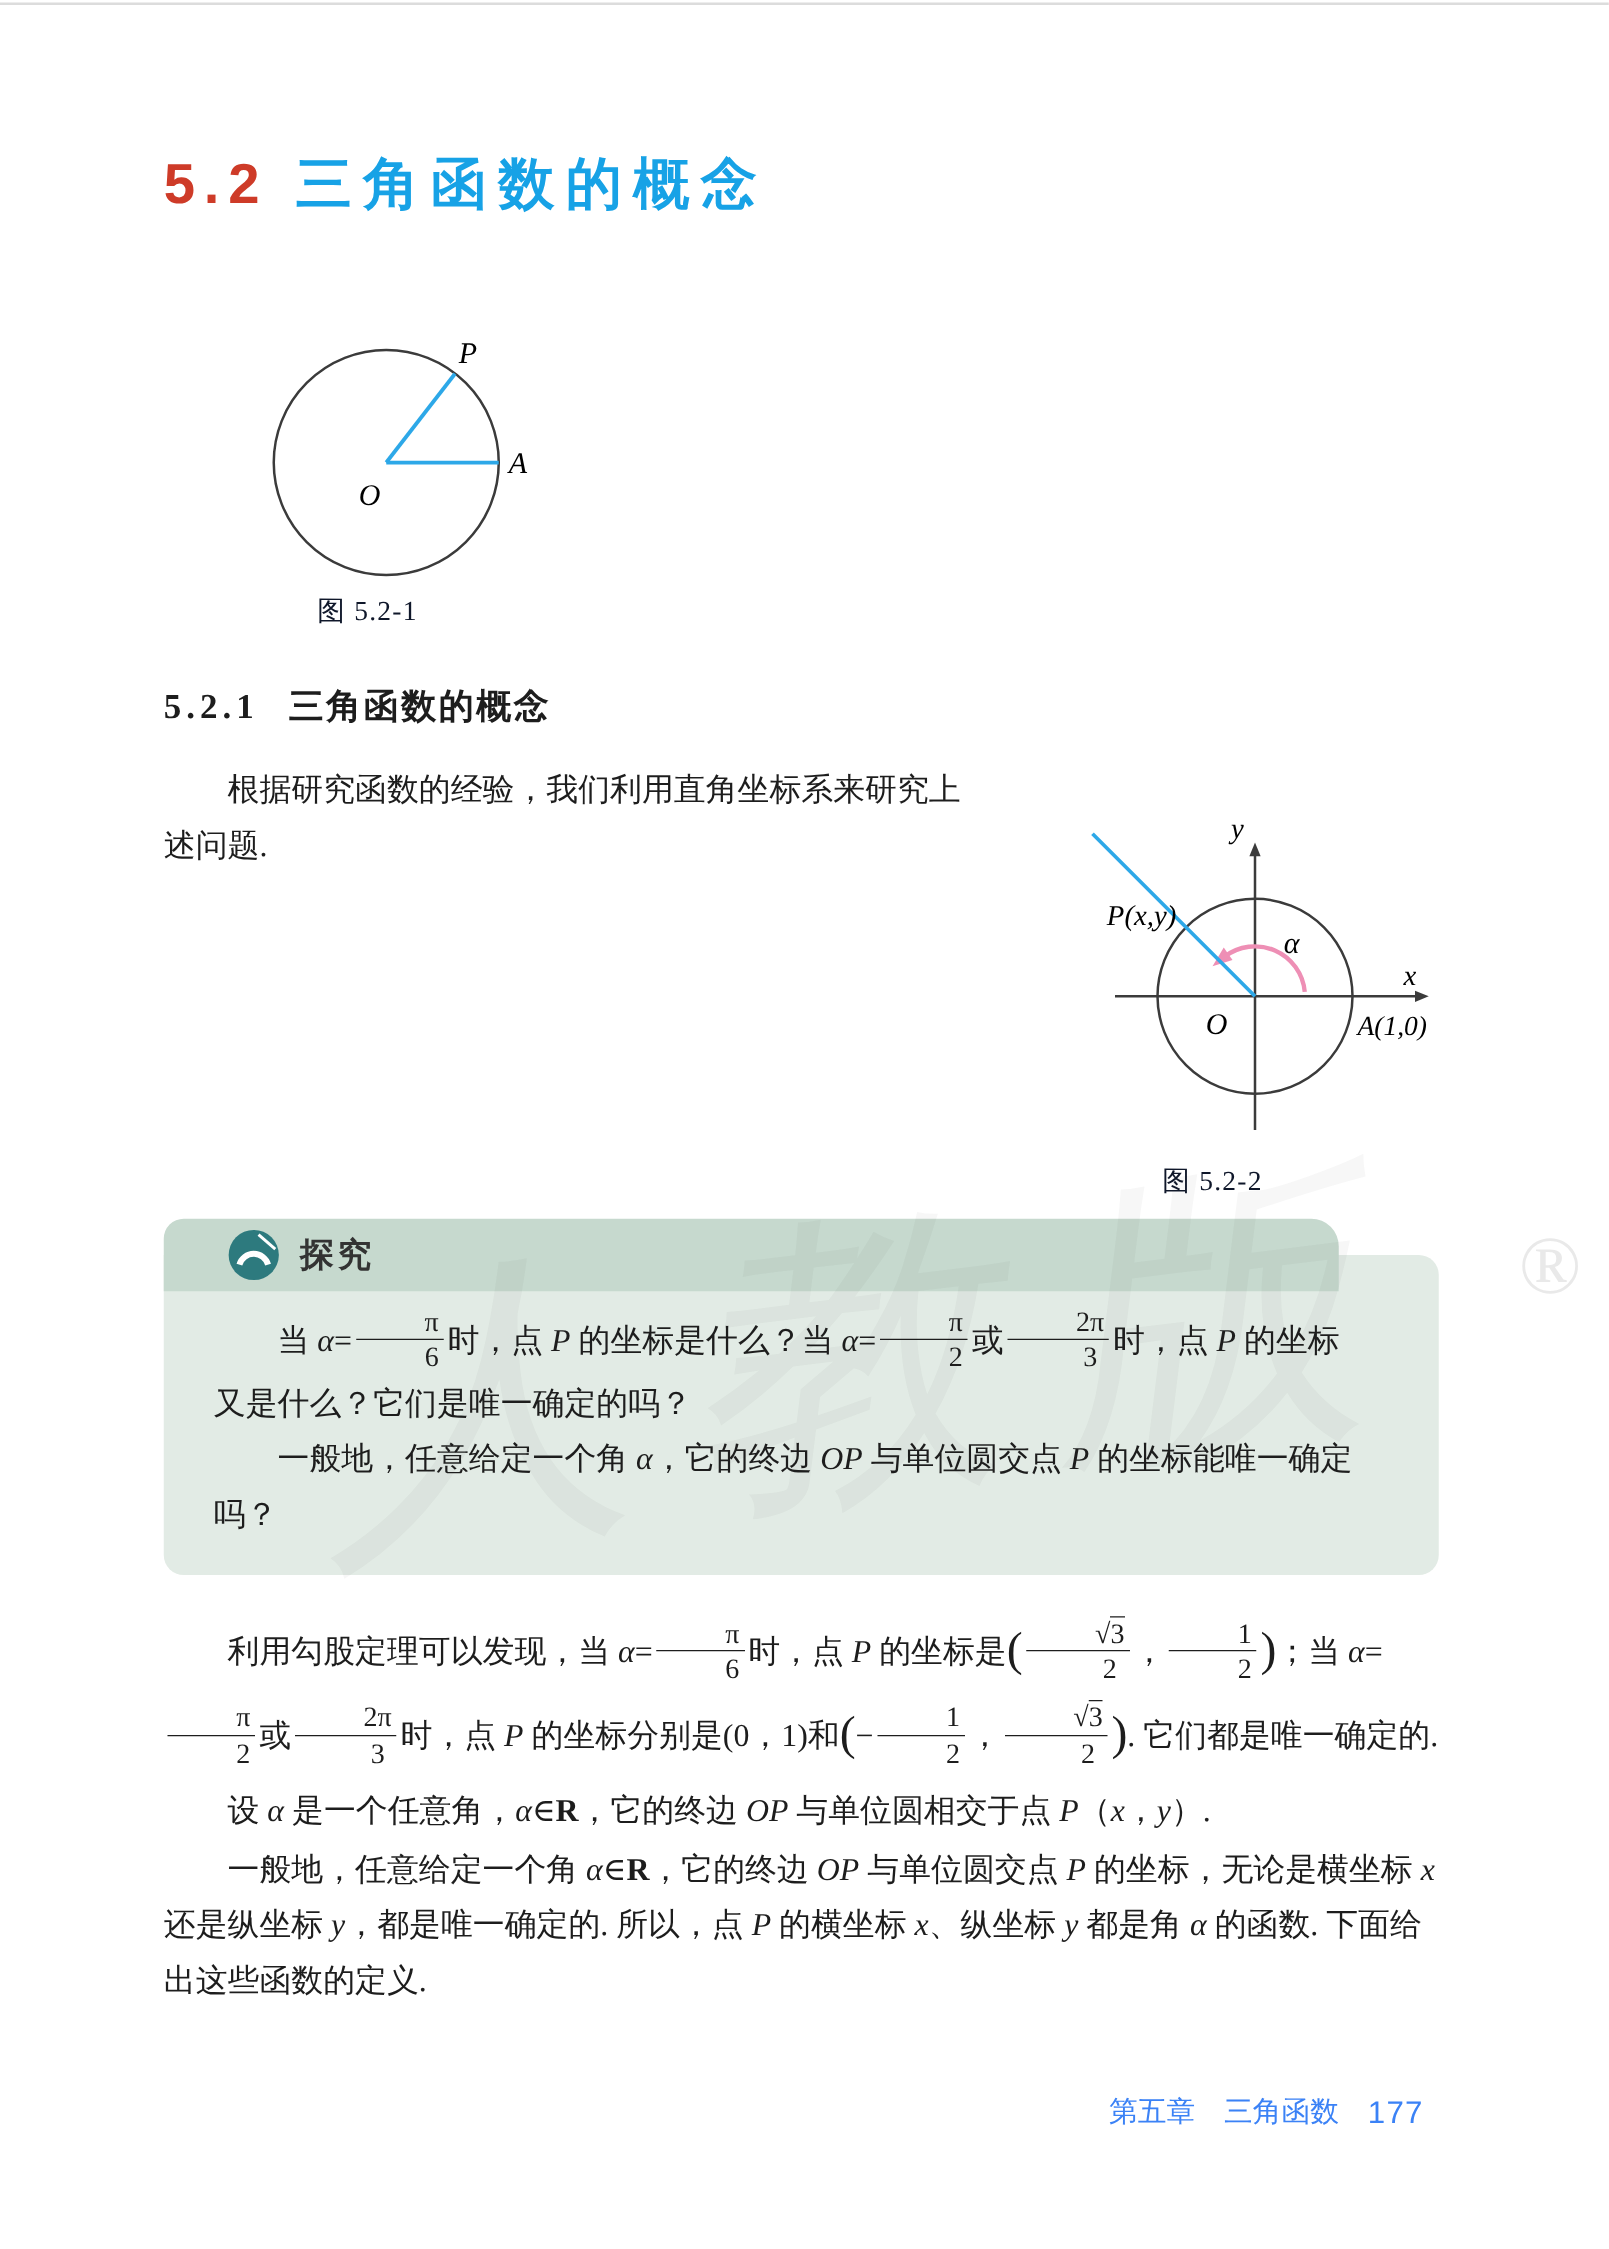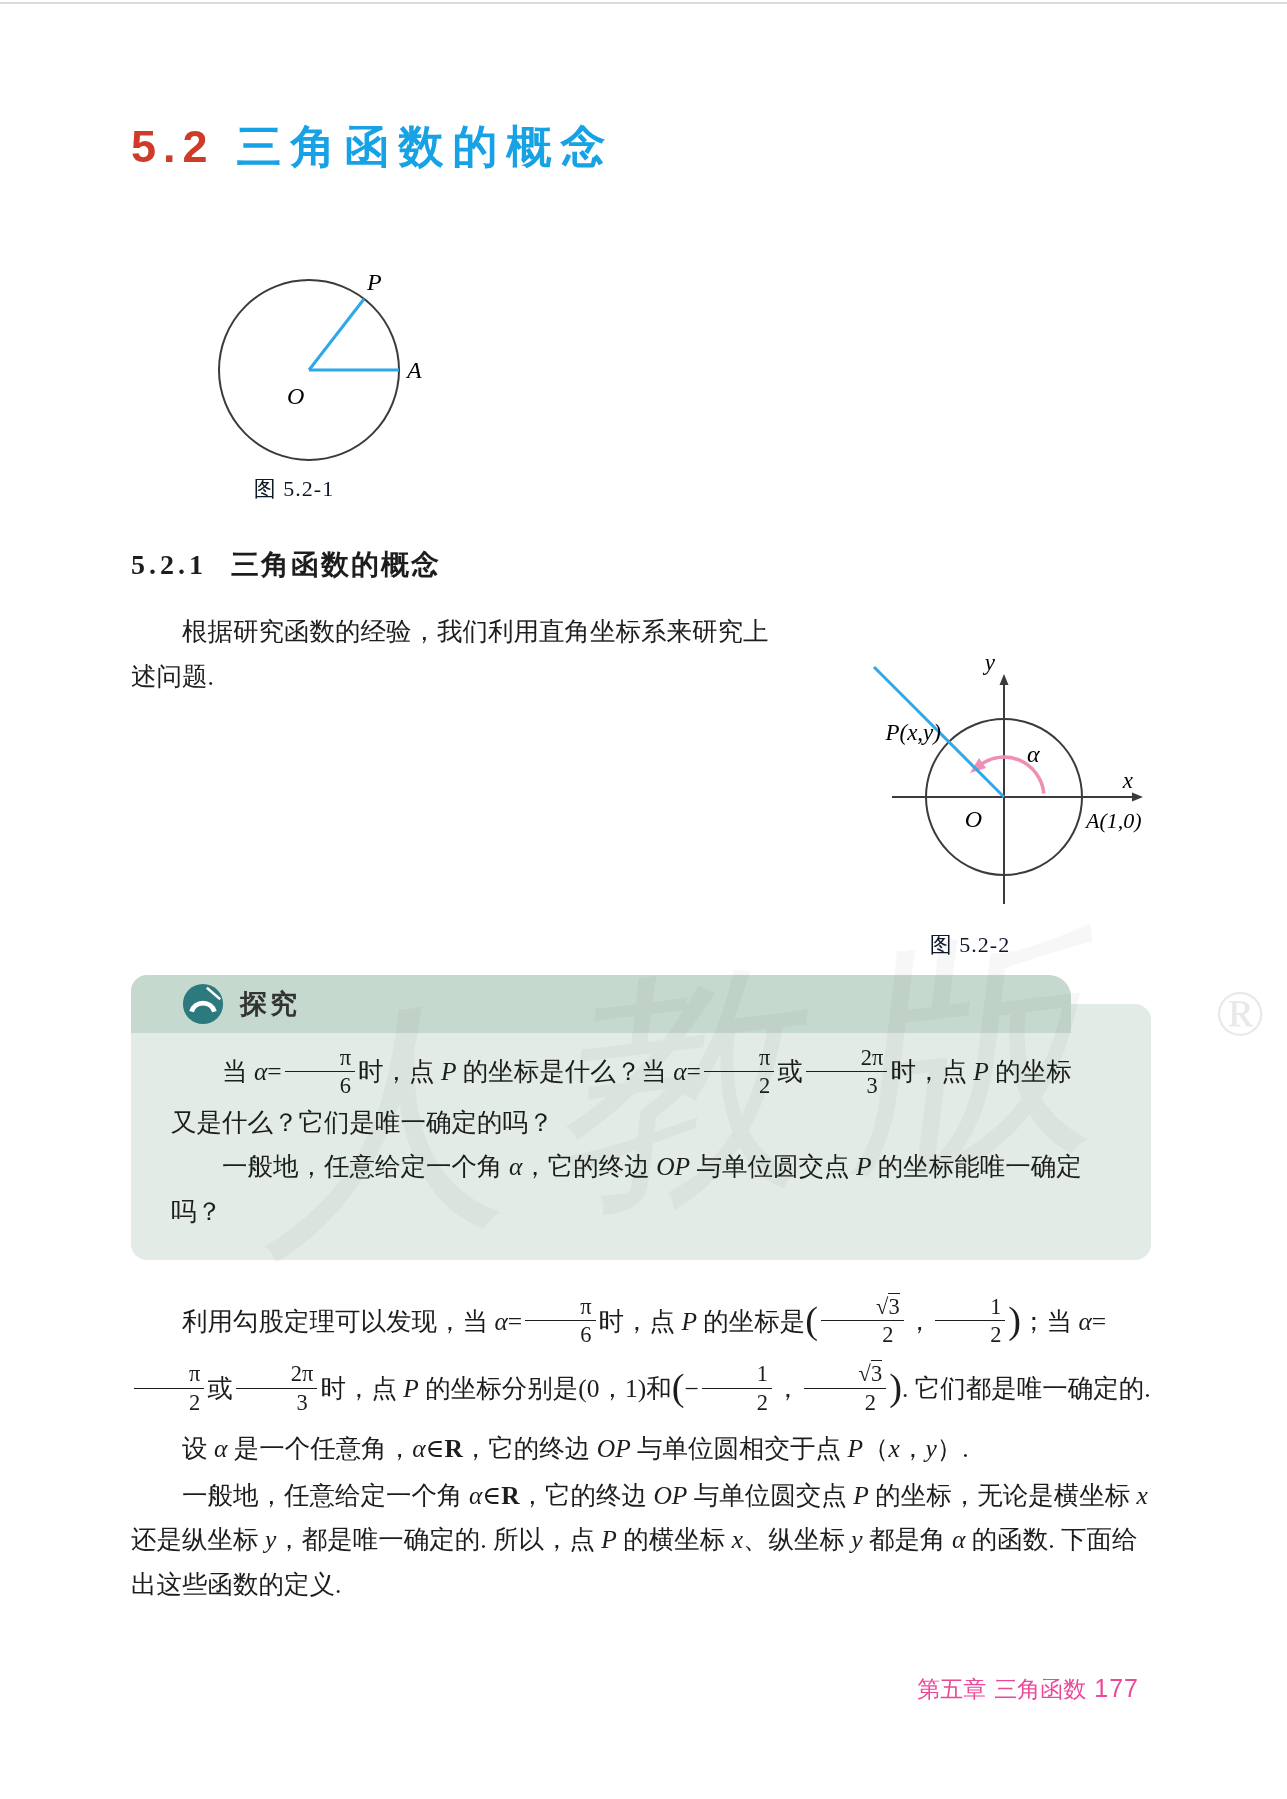--- a/index.html
+++ b/index.html
@@ -52,21 +52,21 @@
   .mb{font-weight:bold;font-style:normal;}
   .frac{display:inline-flex;flex-direction:column;align-items:center;vertical-align:middle;
     font-size:0.88em;line-height:1.12;position:relative;top:-3px;margin:0 3px;}
   .frac .fn{padding:0 4px 1px;border-bottom:1.6px solid #1d1d1d;}
   .frac .fd{padding-top:1px;}
   .sq{white-space:nowrap;}
   .sq .ov{border-top:1.5px solid #1d1d1d;}
   .bigp{font-size:1.5em;vertical-align:middle;position:relative;top:-3px;font-weight:400;}
 
   
-  .footer{position:absolute;top:1674px;right:148px;display:flex;align-items:flex-start;gap:8px;font-size:23px;color:#ec4899;z-index:1;}
+  .footer{position:absolute;top:1674px;right:148px;display:flex;align-items:flex-end;gap:23px;font-size:23px;color:#3b82f6;z-index:1;}
   .footer .pg{font-family:"Liberation Sans","DejaVu Sans",sans-serif;font-size:25px;letter-spacing:1px;}
 
   
   .watermark{position:absolute;left:250px;top:920px;font-size:250px;font-style:italic;
     color:rgba(40,40,40,0.040);letter-spacing:45px;transform:rotate(-7deg);z-index:3;pointer-events:none;white-space:nowrap;}
   .wm-r{position:absolute;left:1215px;top:975px;font-size:66px;color:rgba(40,40,40,0.10);z-index:3;pointer-events:none;font-family:"Liberation Serif",serif;}
 
   svg text{font-family:"Liberation Serif","DejaVu Serif",serif;}
 </style>
 </head>

